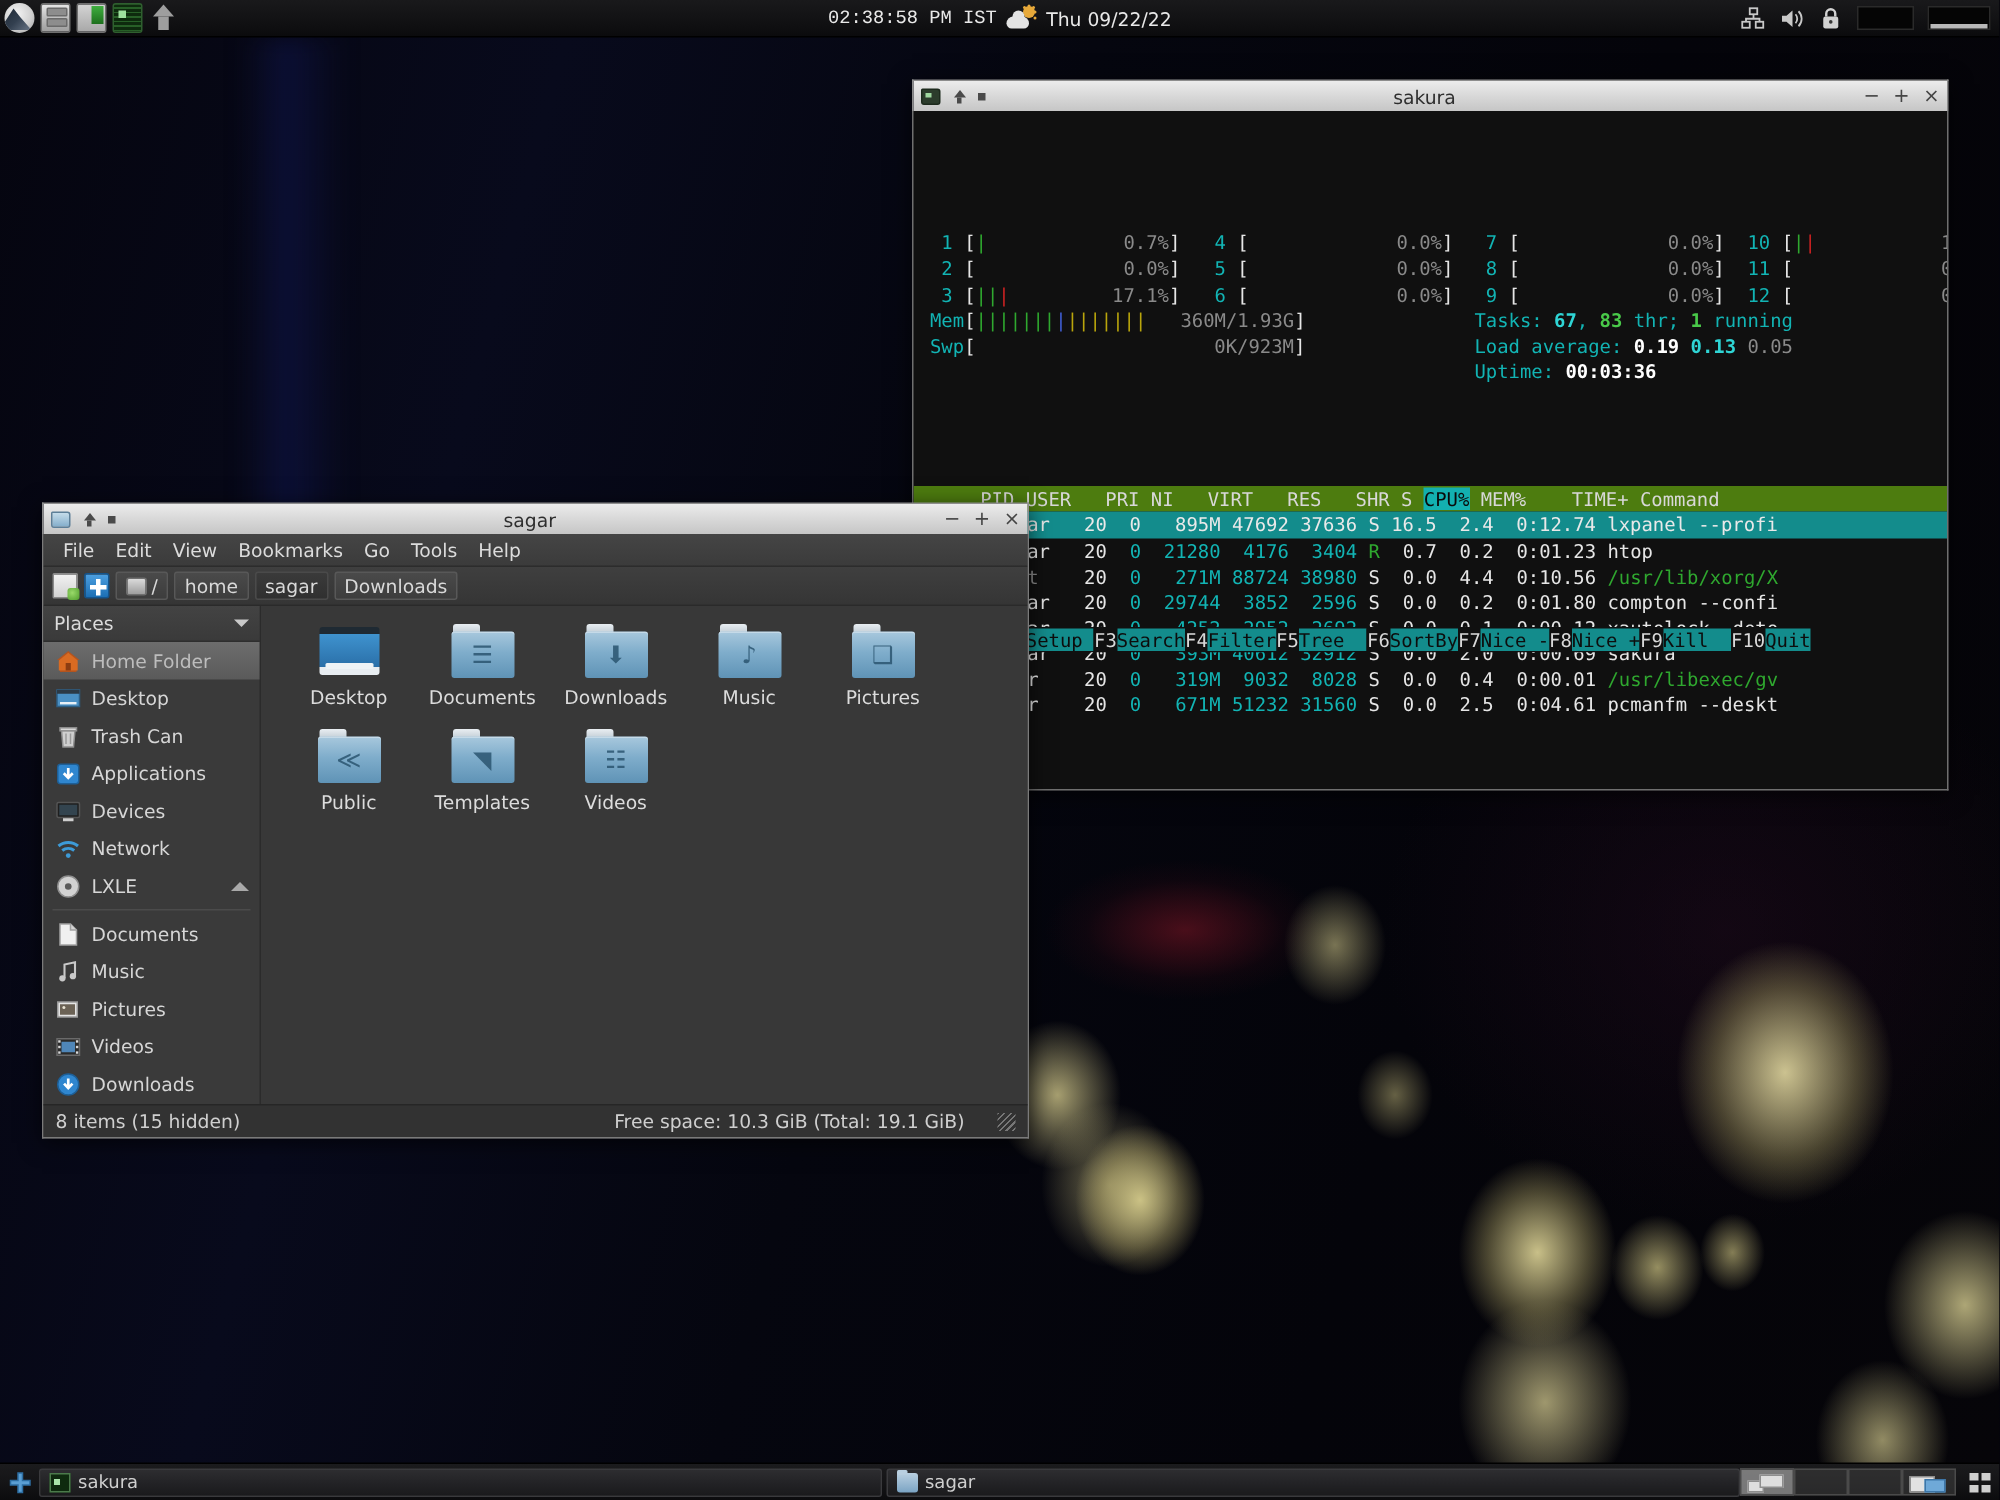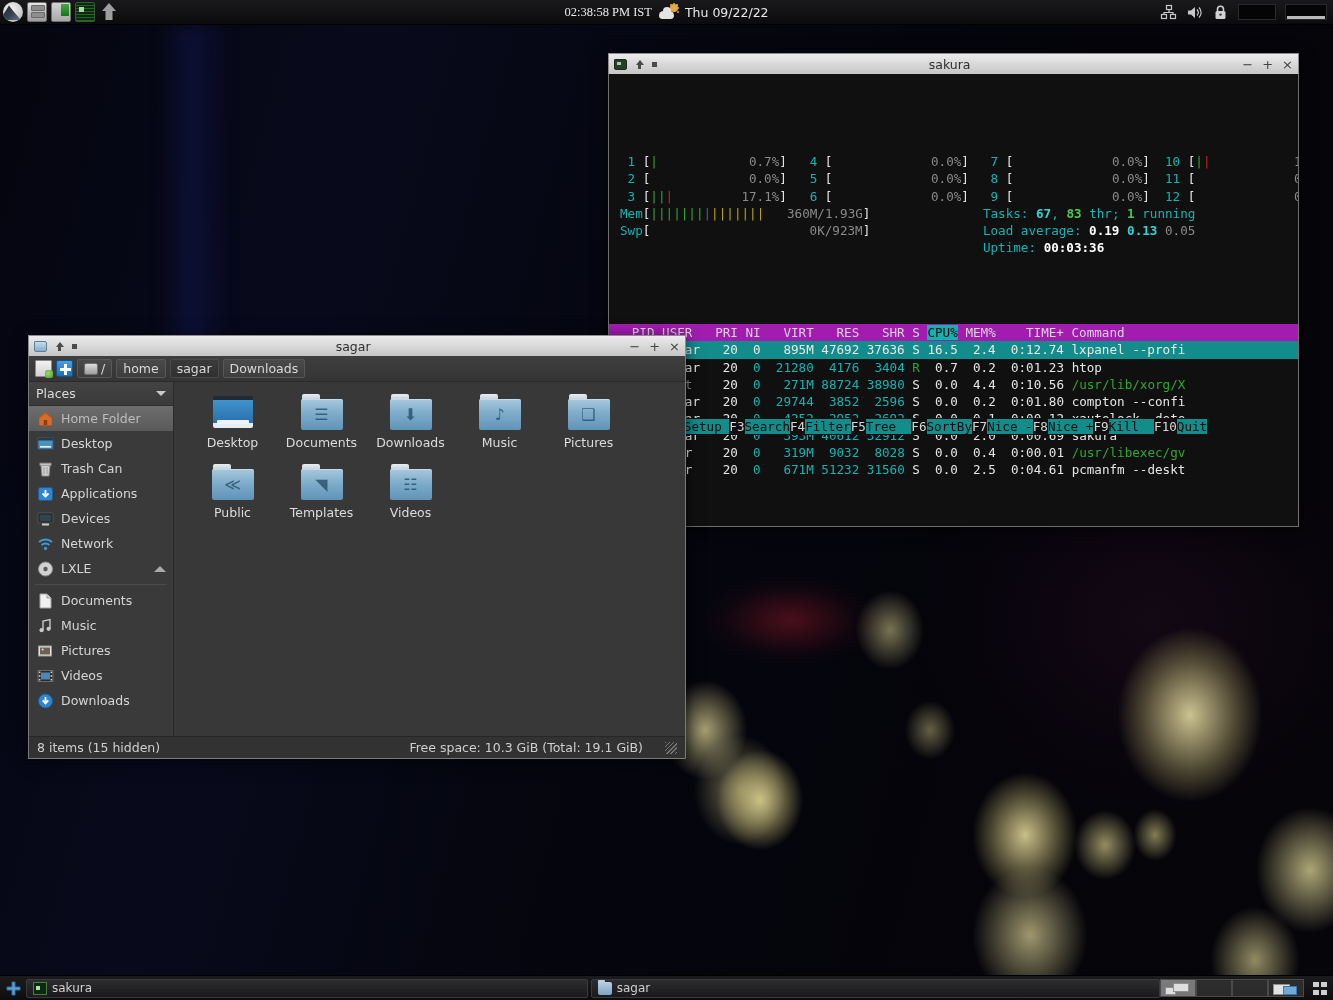--- a/index.html
+++ b/index.html
@@ -99,21 +99,21 @@
   .ic-arrow-up { position: relative; }
   .ic-arrow-up::before {
     content: ""; position: absolute; left: 50%; top: 1px; transform: translateX(-50%);
     border-left: 7px solid transparent; border-right: 7px solid transparent; border-bottom: 8px solid #9e9e9e;
   }
   .ic-arrow-up::after {
     content: ""; position: absolute; left: 50%; top: 9px; transform: translateX(-50%);
     width: 7px; height: 9px; background: #9e9e9e;
   }
 
-  #clock { color: #e9e9e9; font-size: 12.5px; font-family: Liberation Serif, serif; text-align: center; }
+  #clock { color: #e9e9e9; font-size: 12.5px; font-family: Liberation Mono, monospace; text-align: center; }
   #weather-icon { width: 19px; height: 16px; position: relative; display: inline-block; }
   #weather-icon .sun {
     position: absolute; right: 0px; top: 0px; width: 8px; height: 8px; border-radius: 50%;
     background: #e7a93a;
     box-shadow: 0 -4px 0 -3px #e7a93a, 4px 0 0 -3px #e7a93a, 3px -3px 0 -3px #e7a93a, -3px -3px 0 -3px #e7a93a, 4px 4px 0 -3px #e7a93a;
   }
   #weather-icon .cloud {
     position: absolute; left: 0; bottom: 1px; width: 15px; height: 8px;
     background: #e3e3e3; border-radius: 8px 8px 6px 6px;
   }
@@ -203,21 +203,21 @@
   .cyb { color: #2fd5d5; font-weight: bold; }
   .gray { color: #8a8a8a; }
   .wh { color: #e6e6e6; }
   .whb { color: #ffffff; font-weight: bold; }
   .grn { color: #2fa82f; }
   .grnb { color: #49c949; font-weight: bold; }
   .ylw { color: #b9a50c; }
   .red { color: #cc2222; }
   .blu { color: #3f5ed4; }
   .bracket { color: #e6e6e6; }
-  .hdr-row { background: #a21caf; color: #d8d8d8; display: block; width: 100%; }
+  .hdr-row { background: #4d7c0f; color: #d8d8d8; display: block; width: 100%; text-align: right; }
   .hdr-row .sel { background: #13b0b0; color: #0a0a0a; }
   .sel-row { background: #138c8c; color: #e9e9e9; display: block; width: 100%; }
   .fkeys { background: #101010; display: block; width: 100%; }
   .fk-num { color: #d8d8d8; background: #101010; }
   .fk-lbl { background: #138c8c; color: #0d0d0d; }
 
   
   #fm-window { left: 28px; top: 335px; width: 658px; }
   #fm-body {
     background: #383838; border: 1px solid #7a7a7a; border-top: none;
@@ -415,20 +415,29 @@
       <span class="tb-title">sagar</span>
       <span class="tb-right">
         <span class="tb-btn">−</span>
         <span class="tb-btn">+</span>
         <span class="tb-btn">×</span>
       </span>
     </div>
 
     <div id="fm-body">
 
+      <div id="fm-menubar">
+          <span class="mi">File</span>
+          <span class="mi">Edit</span>
+          <span class="mi">View</span>
+          <span class="mi">Bookmarks</span>
+          <span class="mi">Go</span>
+          <span class="mi">Tools</span>
+          <span class="mi">Help</span>
+        </div>
 
       <div id="fm-toolbar">
         <span class="tool-ic tool-newtab"></span>
         <span class="tool-ic tool-add"></span>
         <span class="crumb crumb-root">
           <span class="disk-ic"></span>
           <span>/</span>
         </span>
         <span class="crumb">
           <span>home</span>

